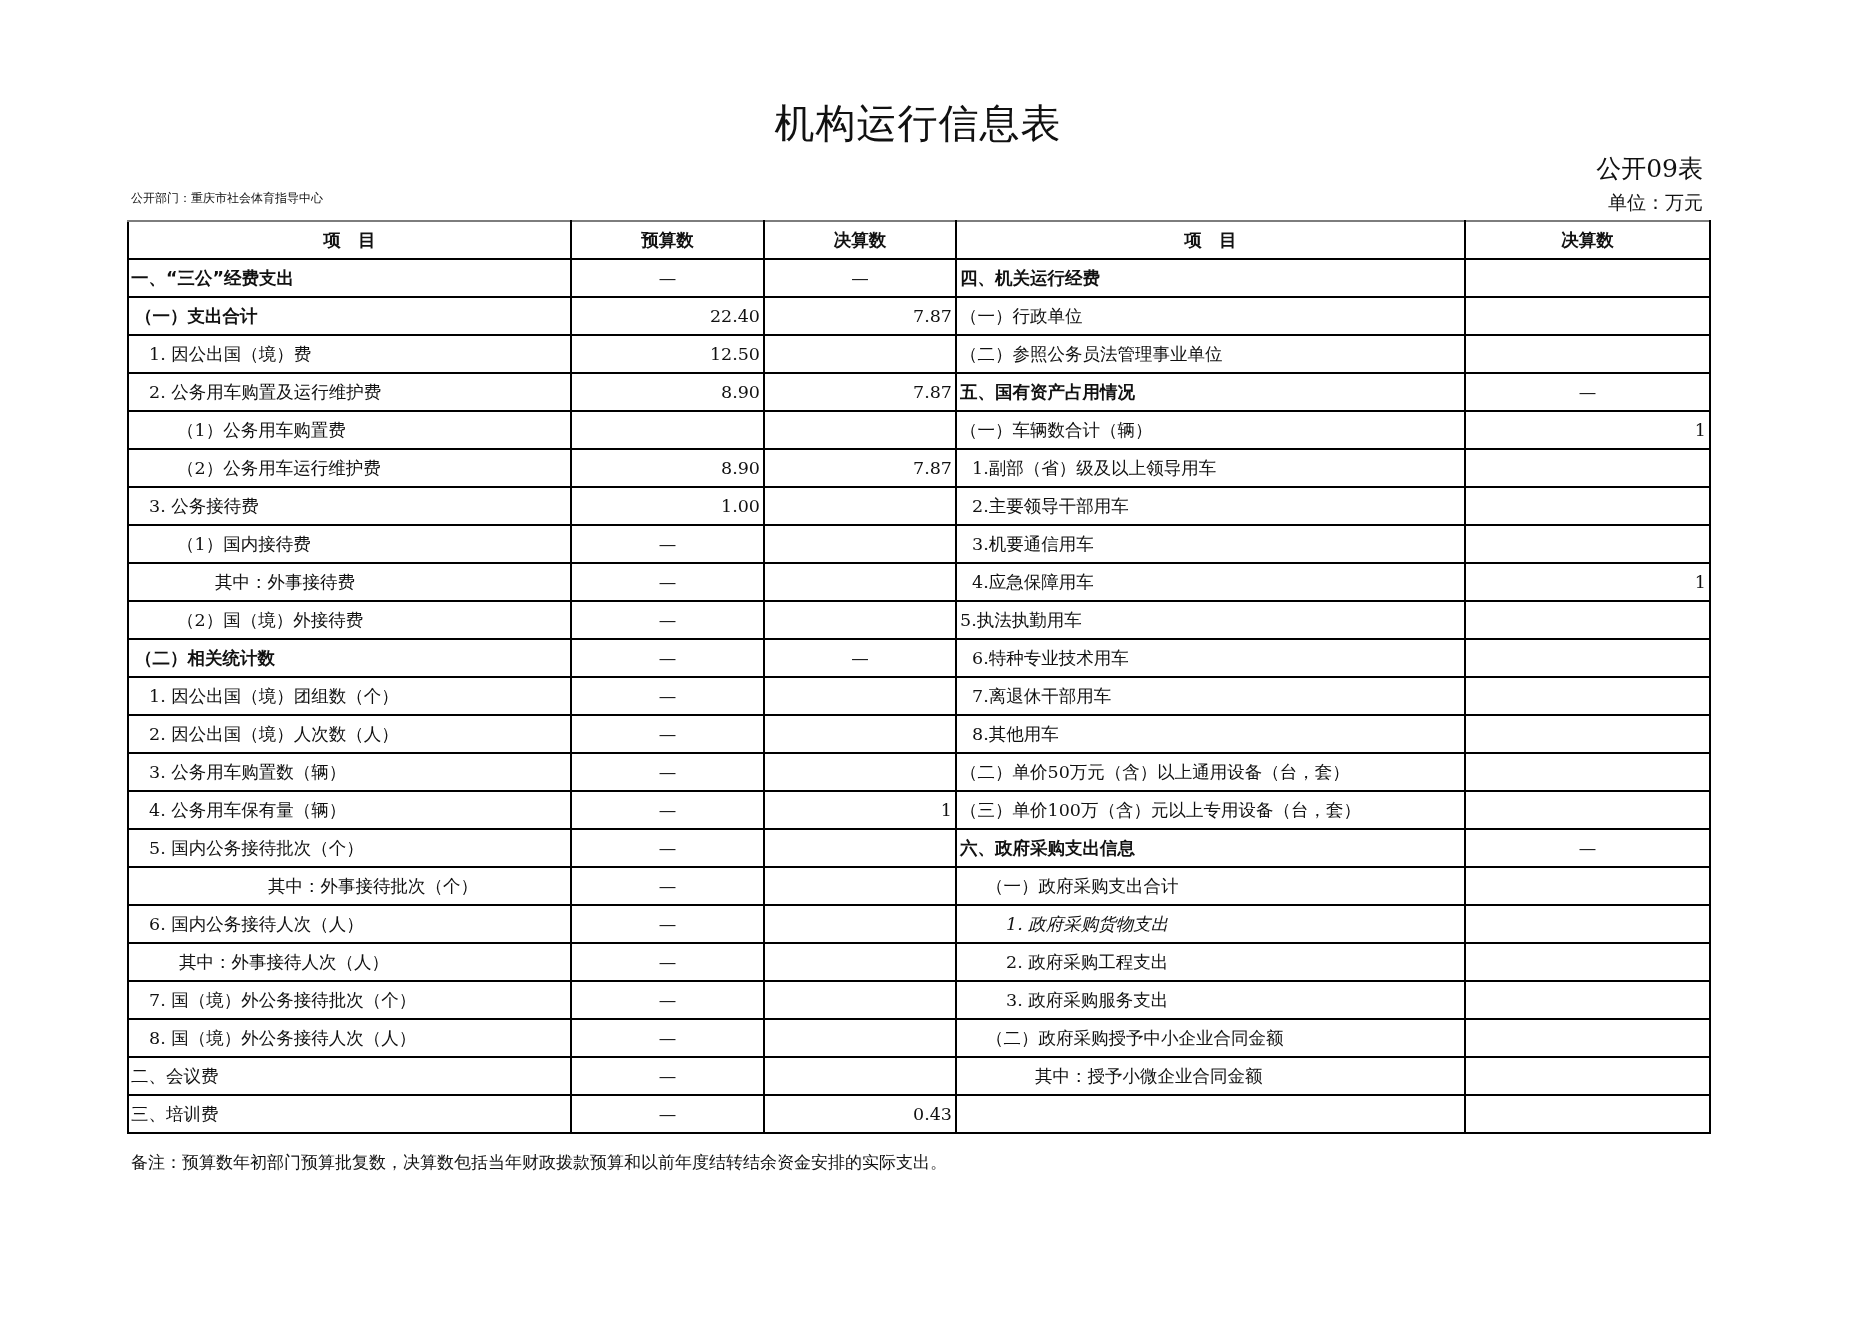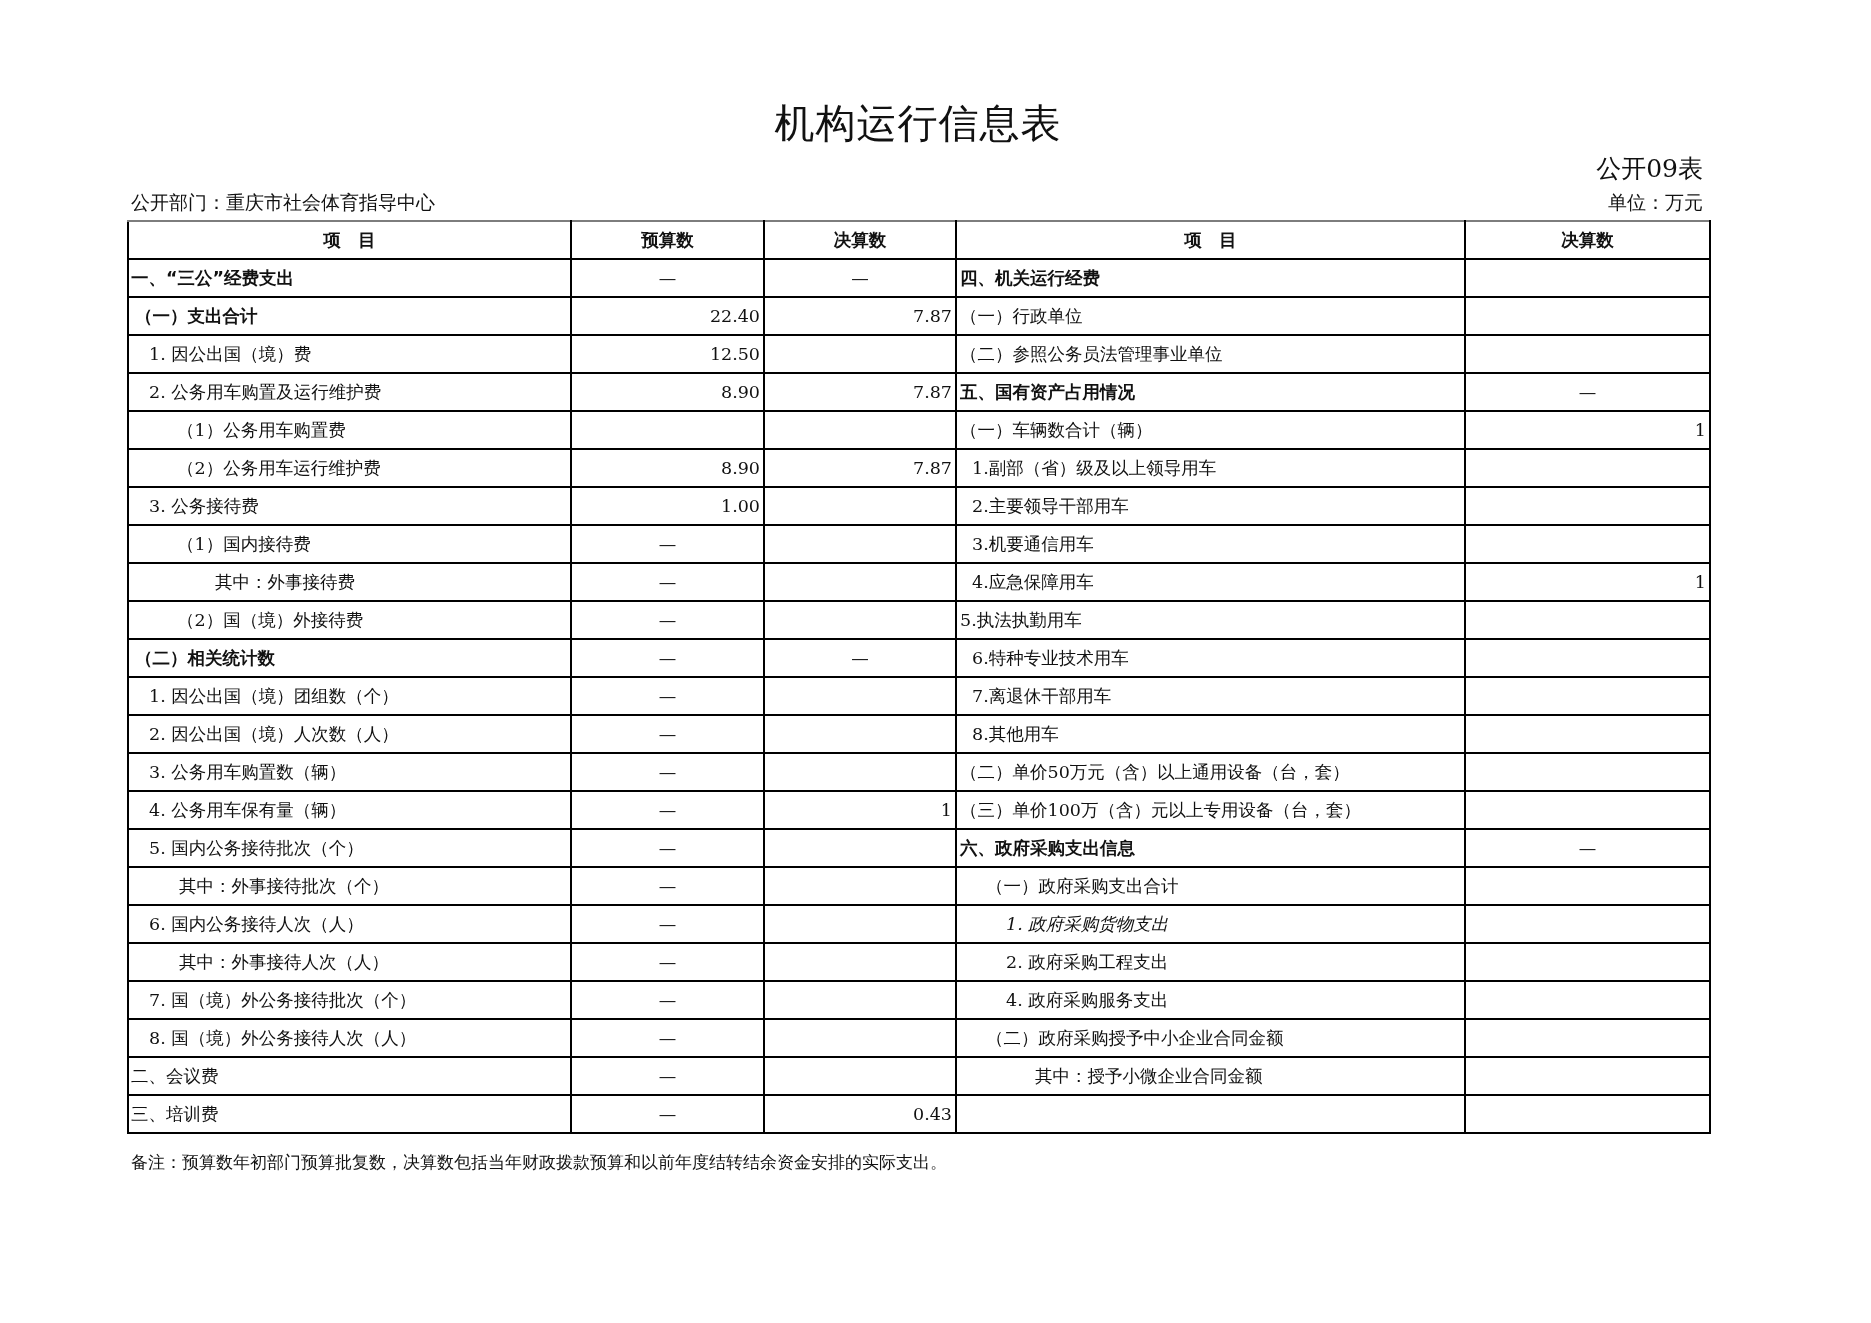--- a/index.html
+++ b/index.html
@@ -1,21 +1,21 @@
 <!DOCTYPE html>
 <html><head>
 <meta charset="utf-8">
 <style>
   html, body { margin: 0; padding: 0; background: #ffffff; }
   body { width: 1871px; height: 1323px; position: relative; overflow: hidden;
          font-family: "DejaVu Serif", "Liberation Serif", serif; color: #111; }
   .title { position: absolute; left: 0; width: 1836px; top: 96px; text-align: center;
            font-family: "DejaVu Sans", "Liberation Sans", sans-serif; font-size: 40px; font-weight: normal; letter-spacing: 1px; }
   .form-no { position: absolute; right: 168px; top: 152px; font-size: 25px; }
-  .dept { position: absolute; left: 131px; top: 190px; font-size: 19px; }
+  .dept { position: absolute; left: 131px; top: 190px; font-size: 12px; }
   .unit { position: absolute; right: 168px; top: 190px; font-size: 19px; }
   table.info { position: absolute; left: 127px; top: 220px; border-collapse: collapse; table-layout: fixed; width: 1582px; }
   table.info td, table.info th { border: 2.5px solid #000; height: 36px; padding: 0 3px; font-size: 17.5px; white-space: nowrap; overflow: hidden; }
   table.info tr:first-child th { border-top: 2.5px solid #7d7d7d; }
   th { font-family: "DejaVu Sans", "Liberation Sans", sans-serif; font-weight: bold; text-align: center; font-size: 17.5px; }
   td.num { text-align: right; }
   td.dash { text-align: center; }
   .b { font-family: "DejaVu Sans", "Liberation Sans", sans-serif; font-weight: bold; border-radius: 15px; }
   .note { position: absolute; left: 131px; top: 1151px; font-size: 17px; }
 </style>
@@ -151,21 +151,21 @@
         <td class="num"></td>
       </tr>
       <tr>
         <td style="padding-left: 20px;">5. 国内公务接待批次（个）</td>
         <td class="dash">—</td>
         <td class="num"></td>
         <td class="b" style="padding-left: 3px;">六、政府采购支出信息</td>
         <td class="dash">—</td>
       </tr>
       <tr>
-        <td style="padding-left: 50px;">其中：外事接待批次（个）</td>
+        <td style="padding-left: 50px; text-align: center;">其中：外事接待批次（个）</td>
         <td class="dash">—</td>
         <td class="num"></td>
         <td style="padding-left: 29px;">（一）政府采购支出合计</td>
         <td class="num"></td>
       </tr>
       <tr>
         <td style="padding-left: 20px;">6. 国内公务接待人次（人）</td>
         <td class="dash">—</td>
         <td class="num"></td>
         <td style="padding-left: 49px; font-style: italic;">1. 政府采购货物支出</td>
@@ -175,21 +175,21 @@
         <td style="padding-left: 50px;">其中：外事接待人次（人）</td>
         <td class="dash">—</td>
         <td class="num"></td>
         <td style="padding-left: 49px;">2. 政府采购工程支出</td>
         <td class="num"></td>
       </tr>
       <tr>
         <td style="padding-left: 20px;">7. 国（境）外公务接待批次（个）</td>
         <td class="dash">—</td>
         <td class="num"></td>
-        <td style="padding-left: 49px;">4. 政府采购服务支出</td>
+        <td style="padding-left: 49px;">3. 政府采购服务支出</td>
         <td class="num"></td>
       </tr>
       <tr>
         <td style="padding-left: 20px;">8. 国（境）外公务接待人次（人）</td>
         <td class="dash">—</td>
         <td class="num"></td>
         <td style="padding-left: 29px;">（二）政府采购授予中小企业合同金额</td>
         <td class="num"></td>
       </tr>
       <tr>

